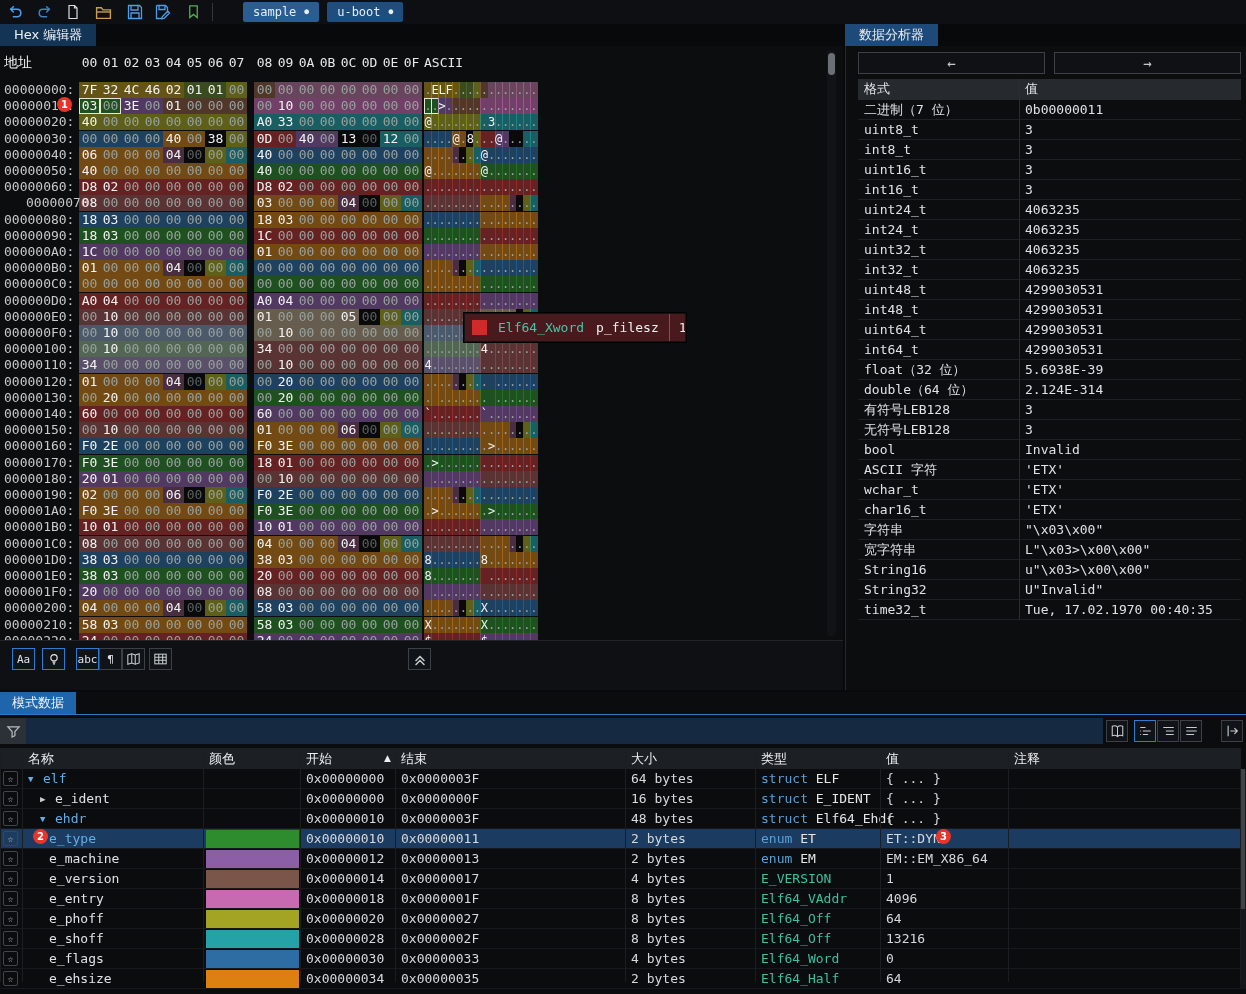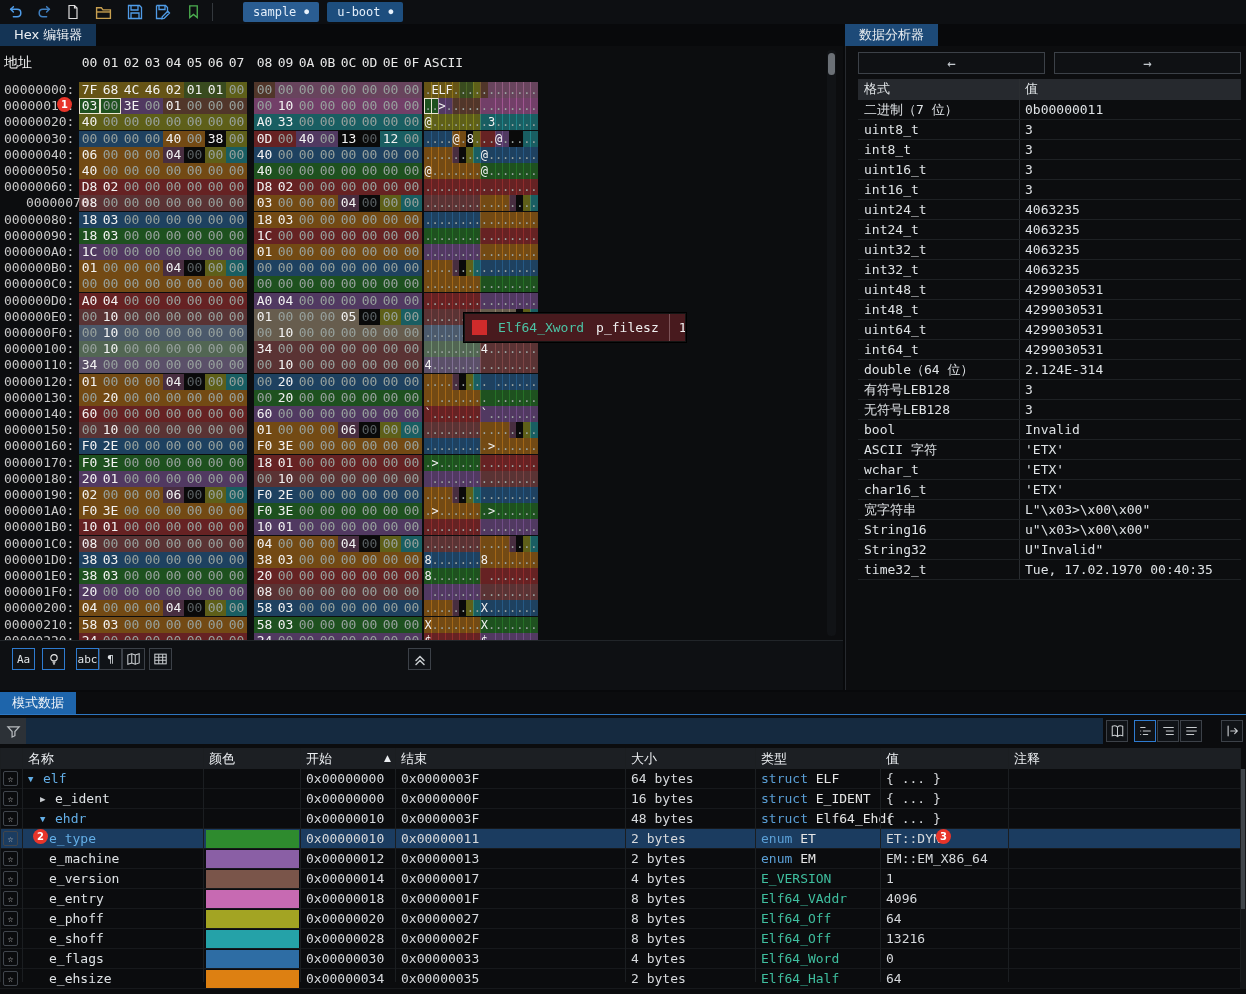--- a/index.html
+++ b/index.html
@@ -178,21 +178,21 @@
         <span class="hx-colh" style="left: 296px;">0A</span>
         <span class="hx-colh" style="left: 317px;">0B</span>
         <span class="hx-colh" style="left: 338px;">0C</span>
         <span class="hx-colh" style="left: 359px;">0D</span>
         <span class="hx-colh" style="left: 380px;">0E</span>
         <span class="hx-colh" style="left: 401px;">0F</span>
         <span class="hx-asciih" style="left: 424px;">ASCII</span>
         <span class="hx-addr" style="top: 36px;">00000000:</span>
         <span class="hx-cell" style="left: 79px; top: 36px; background: rgba(176, 143, 30, 0.55);">7F</span>
         <span class="ax-cell dim" style="left: 424px; top: 36px; background: rgba(176, 143, 30, 0.55);">.</span>
-        <span class="hx-cell" style="left: 100px; top: 36px; background: rgba(176, 143, 30, 0.55);">68</span>
+        <span class="hx-cell" style="left: 100px; top: 36px; background: rgba(176, 143, 30, 0.55);">32</span>
         <span class="ax-cell" style="left: 431.06px; top: 36px; background: rgba(176, 143, 30, 0.55);">E</span>
         <span class="hx-cell" style="left: 121px; top: 36px; background: rgba(176, 143, 30, 0.55);">4C</span>
         <span class="ax-cell" style="left: 438.12px; top: 36px; background: rgba(176, 143, 30, 0.55);">L</span>
         <span class="hx-cell" style="left: 142px; top: 36px; background: rgba(176, 143, 30, 0.55);">46</span>
         <span class="ax-cell" style="left: 445.18px; top: 36px; background: rgba(176, 143, 30, 0.55);">F</span>
         <span class="hx-cell" style="left: 163px; top: 36px; background: rgba(176, 143, 30, 0.55);">02</span>
         <span class="ax-cell dim" style="left: 452.24px; top: 36px; background: rgba(176, 143, 30, 0.55);">.</span>
         <span class="hx-cell" style="left: 184px; top: 36px; background: rgba(95, 127, 46, 0.55);">01</span>
         <span class="ax-cell dim" style="left: 459.3px; top: 36px; background: rgba(95, 127, 46, 0.55);">.</span>
         <span class="hx-cell" style="left: 205px; top: 36px; background: rgba(95, 127, 46, 0.55);">01</span>
@@ -1441,20 +1441,25 @@
             <span class="insp-fmt">uint64_t</span>
             <span class="insp-div"></span>
             <span class="insp-val">4299030531</span>
           </div>
           <div class="insp-row">
             <span class="insp-fmt">int64_t</span>
             <span class="insp-div"></span>
             <span class="insp-val">4299030531</span>
           </div>
           <div class="insp-row">
+            <span class="insp-fmt">float（32 位）</span>
+            <span class="insp-div"></span>
+            <span class="insp-val">5.6938E-39</span>
+          </div>
+          <div class="insp-row">
             <span class="insp-fmt">double（64 位）</span>
             <span class="insp-div"></span>
             <span class="insp-val">2.124E-314</span>
           </div>
           <div class="insp-row">
             <span class="insp-fmt">有符号LEB128</span>
             <span class="insp-div"></span>
             <span class="insp-val">3</span>
           </div>
           <div class="insp-row">
@@ -1474,20 +1479,25 @@
           </div>
           <div class="insp-row">
             <span class="insp-fmt">wchar_t</span>
             <span class="insp-div"></span>
             <span class="insp-val">'ETX'</span>
           </div>
           <div class="insp-row">
             <span class="insp-fmt">char16_t</span>
             <span class="insp-div"></span>
             <span class="insp-val">'ETX'</span>
+          </div>
+          <div class="insp-row">
+            <span class="insp-fmt">字符串</span>
+            <span class="insp-div"></span>
+            <span class="insp-val">"\x03\x00"</span>
           </div>
           <div class="insp-row">
             <span class="insp-fmt">宽字符串</span>
             <span class="insp-div"></span>
             <span class="insp-val">L"\x03&gt;\x00\x00"</span>
           </div>
           <div class="insp-row">
             <span class="insp-fmt">String16</span>
             <span class="insp-div"></span>
             <span class="insp-val">u"\x03&gt;\x00\x00"</span>

